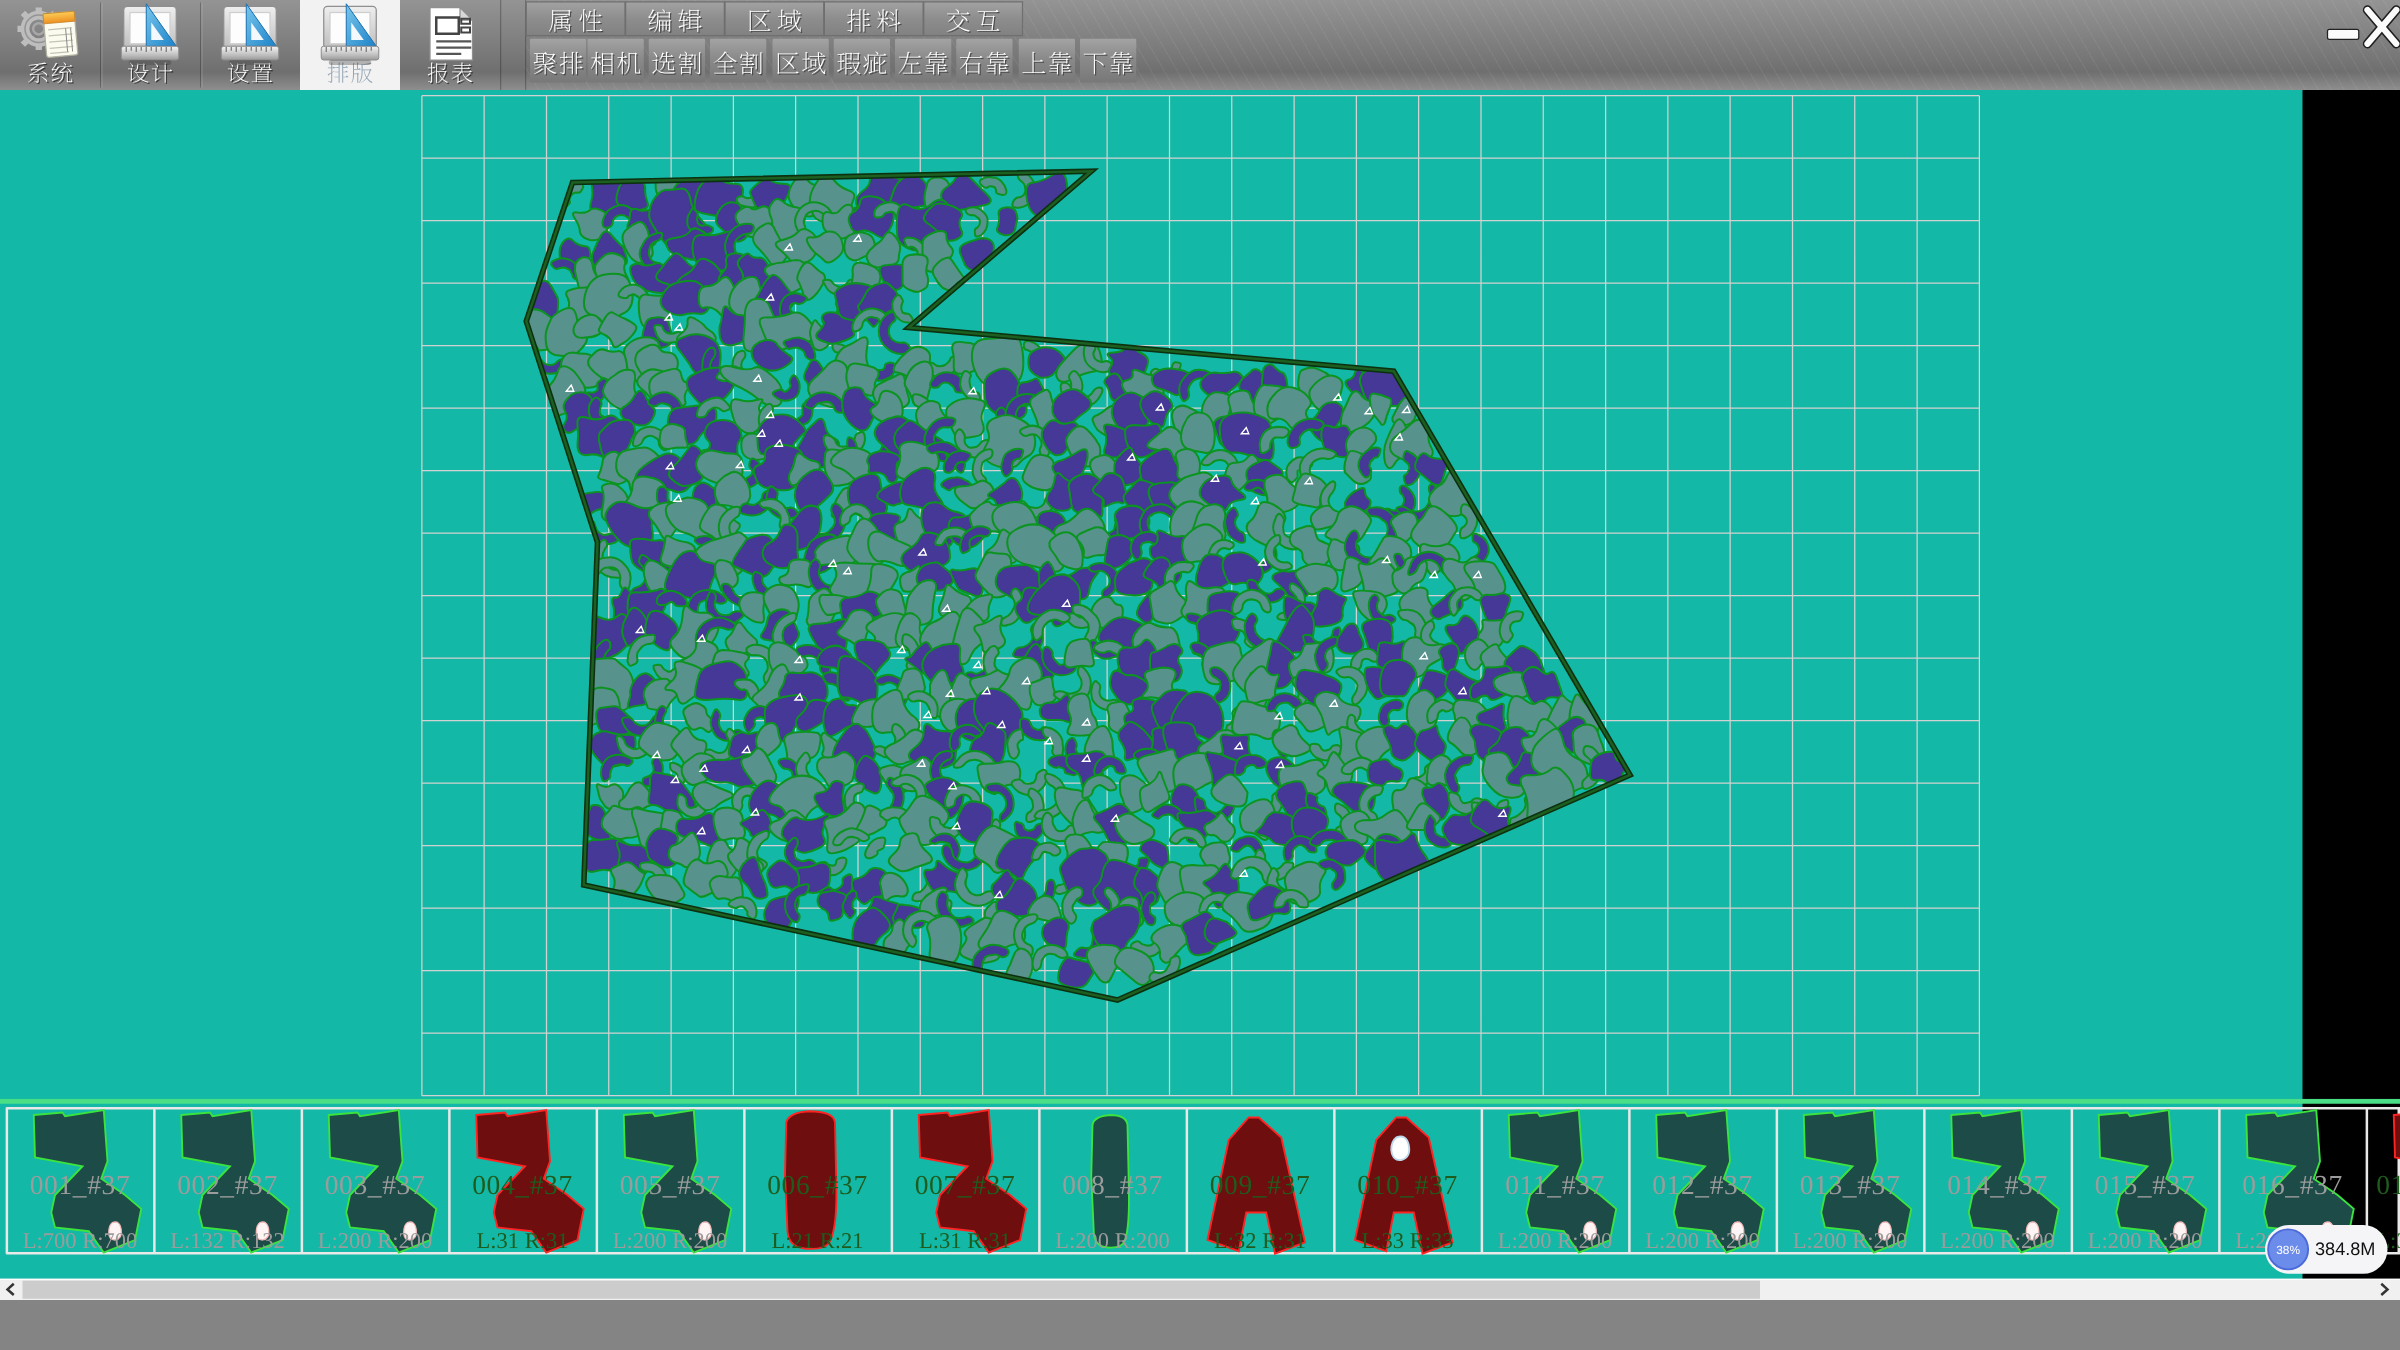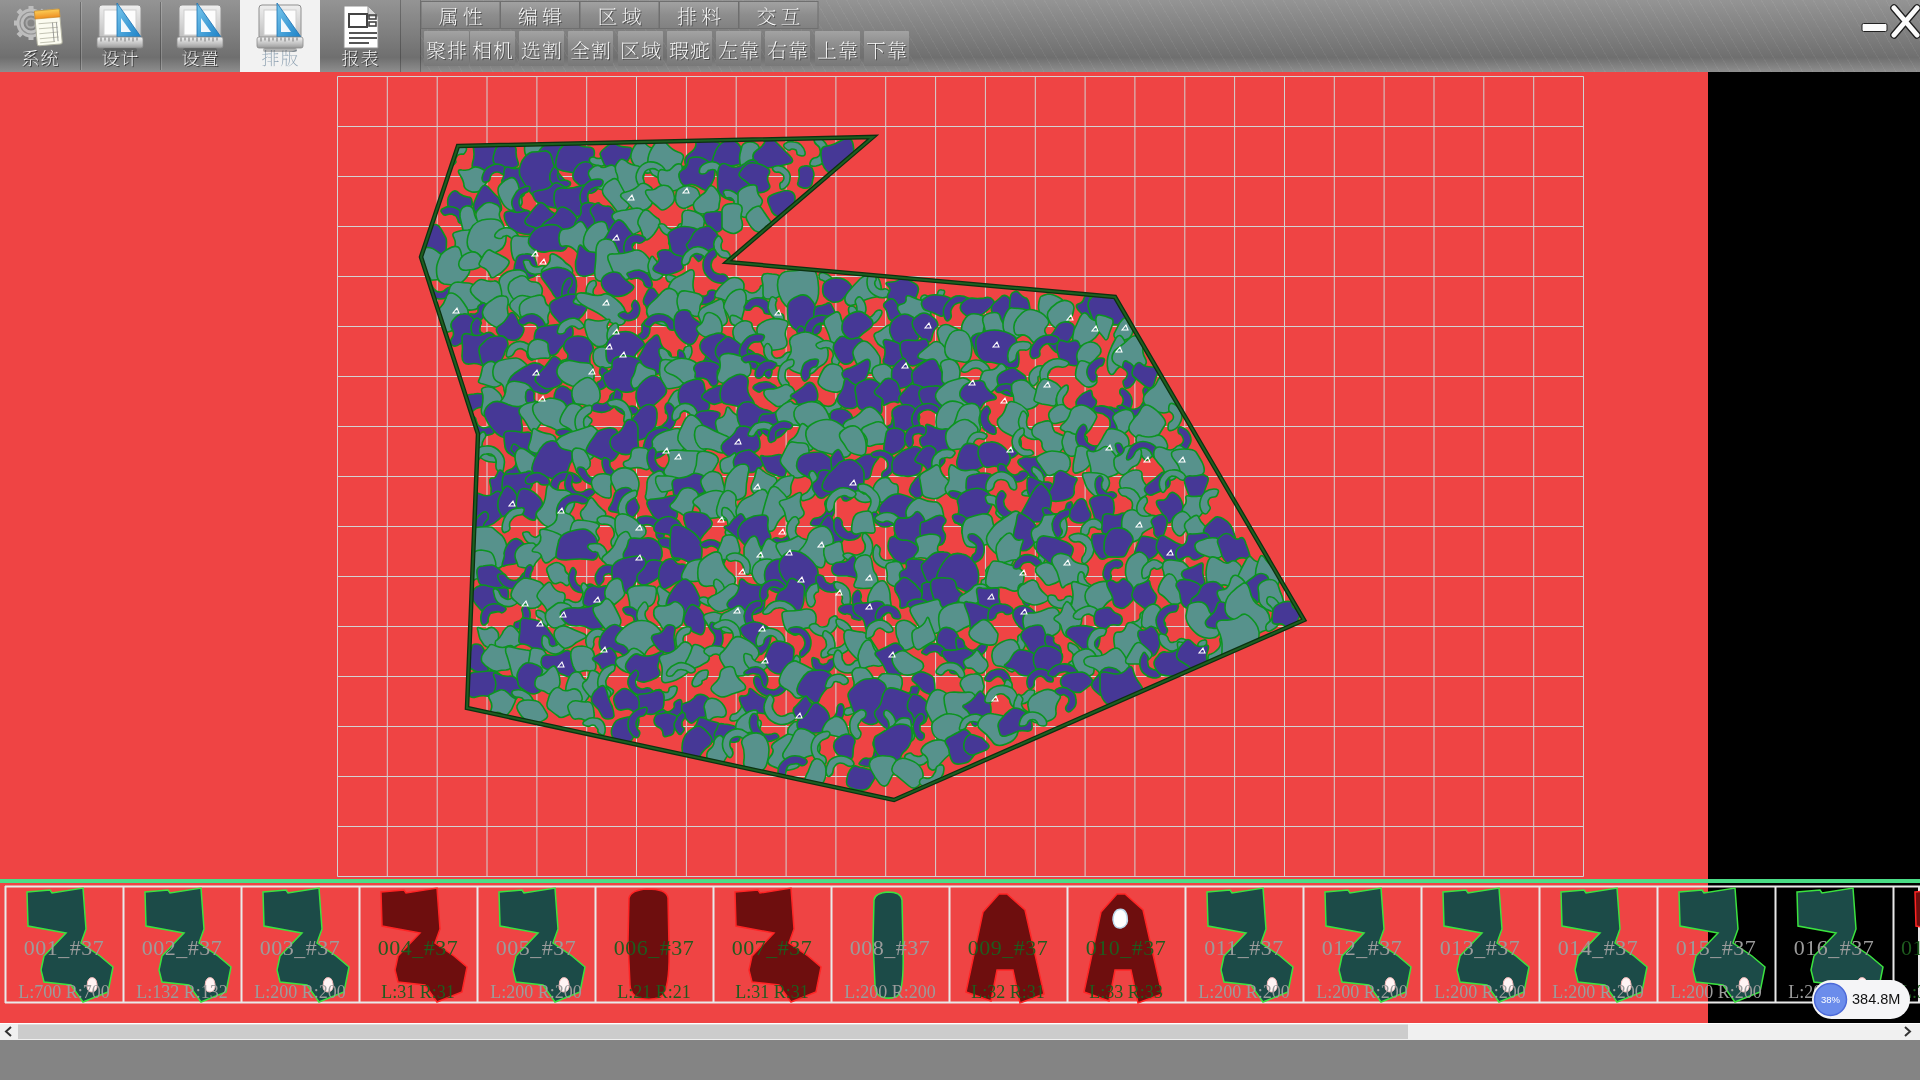--- a/index.html
+++ b/index.html
@@ -1,15 +1,15 @@
 <!DOCTYPE html>
 <html><head><meta charset="utf-8"><style>
 * {margin:0;padding:0}
 html,body {width:1920px;height:1080px;background:#000;overflow:hidden}
-#root {position:relative;width:1708px;height:1080px;background:#ef4444;font-family:"Liberation Sans",sans-serif}
+#root {position:relative;width:1842px;height:1080px;background:#14b8a6;font-family:"Liberation Sans",sans-serif}
 #topbar {position:absolute;left:0;top:0;width:1920px;height:72px;background:linear-gradient(#949494,#7b7b7b 55%,#6f6f6f 80%,#8e8e8e)}
 #hatch {position:absolute;left:420px;top:0;width:1500px;height:72px;background:repeating-linear-gradient(60deg,rgba(255,255,255,0.05) 0 1px,rgba(0,0,0,0) 1px 9px)}
 #selbtn {position:absolute;left:240px;top:0;width:80px;height:72px;background:#f2f2f2}
 #tbsvg,#cansvg,#botsvg {position:absolute;left:0}
 #tbsvg {top:0}
 #cansvg {top:72px}
 #botsvg {top:879px}
 </style></head>
 <body>
 <svg width="0" height="0" style="position:absolute">

